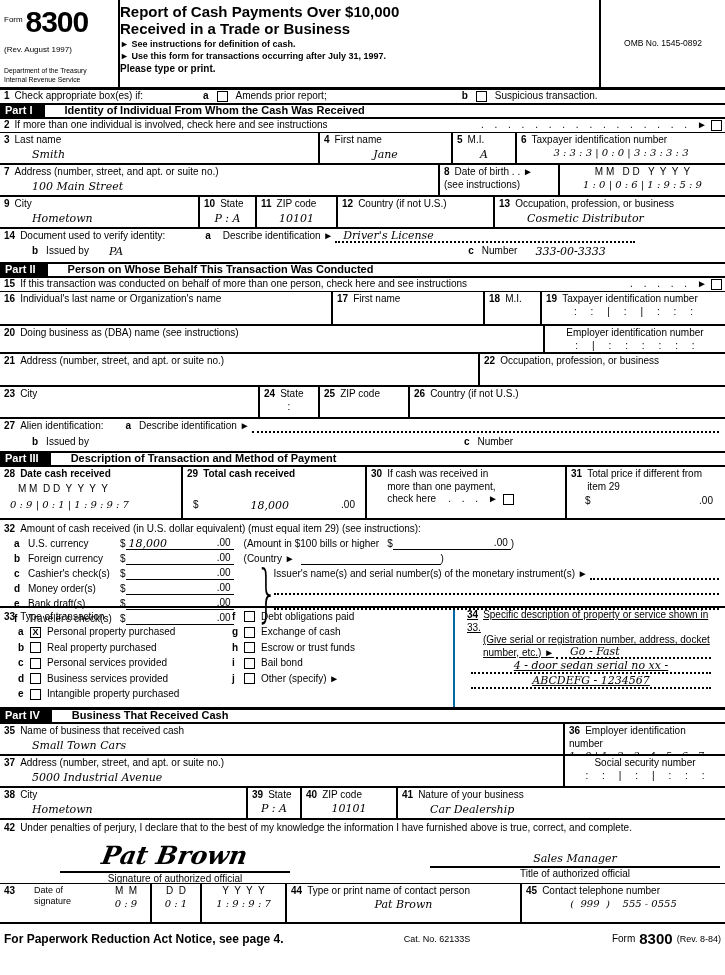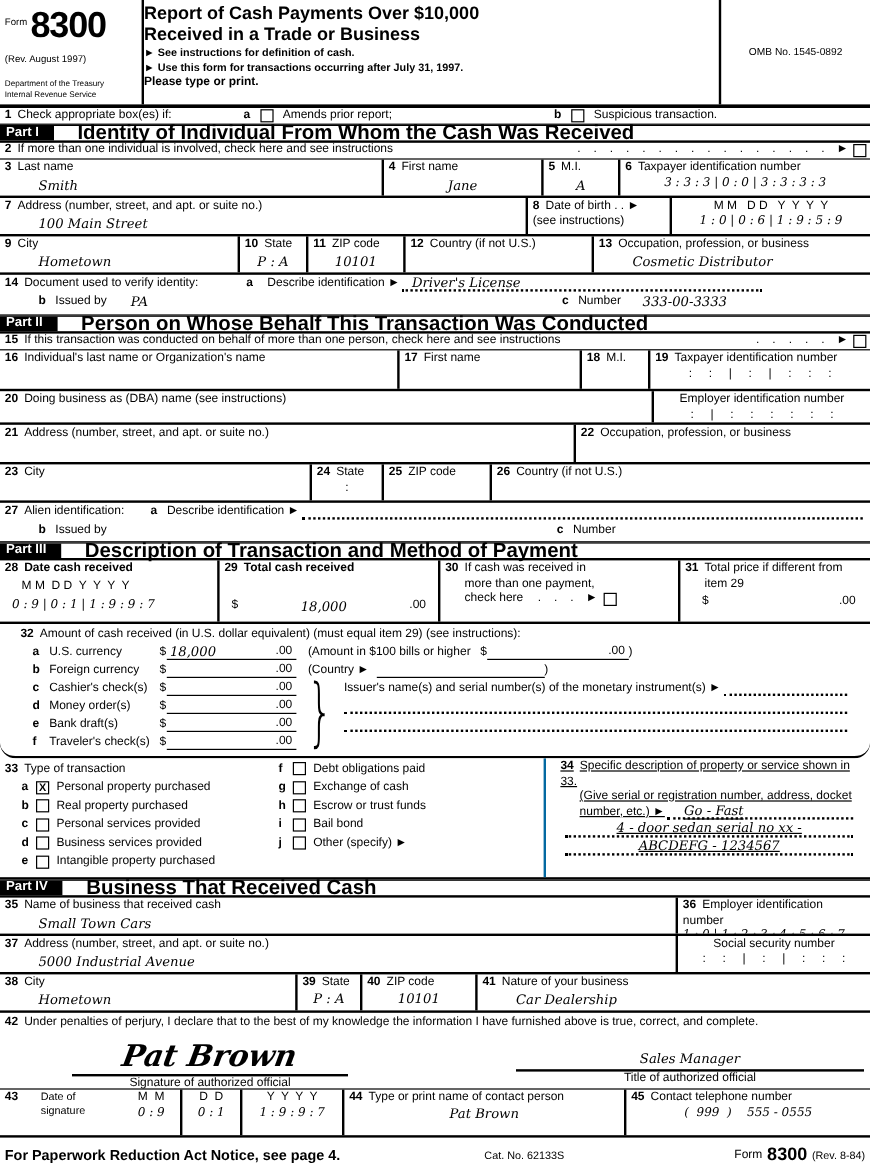--- a/index.html
+++ b/index.html
@@ -25,30 +25,30 @@
   .formword{font-size:8px;vertical-align:10px;}
   .formnum{font-size:30px;font-weight:bold;letter-spacing:-1px;font-family:"Liberation Sans",sans-serif;}
   .rev{font-size:8px;margin-top:4px;}
   .dept{font-size:6.8px;position:absolute;bottom:3px;left:4px;}
   .t1{font-size:15px;font-weight:bold;line-height:1.15;}
   .bl{font-weight:bold;font-size:9px;margin-top:1px;}
   
   .pb{display:flex;align-items:stretch;height:15px;border-bottom:2px solid #000;border-top:1px solid #000;}
   .pb-tag{background:#000;color:#fff;font-weight:bold;font-size:11px;
           padding:0 12px 0 5px;display:flex;align-items:center;}
-  .pb-title{font-weight:bold;font-size:17px;padding-left:20px;display:flex;align-items:center;}
+  .pb-title{font-weight:bold;font-size:11px;padding-left:20px;display:flex;align-items:center;}
   .thinline{display:flex;align-items:center;height:14px;padding:0 3px 0 4px;border-bottom:1.5px solid #000;}
   .grow{flex:1;}
   .dotlead{letter-spacing:4px;overflow:hidden;white-space:nowrap;margin:0 6px;flex:1;text-align:right;}
   .wline{border-bottom:2px dotted #000;flex:1;height:12px;margin:0 2px;}
   .cells{white-space:pre;font-size:10px;}
   .amt{display:inline-flex;justify-content:space-between;border-bottom:1.5px solid #000;
        width:108px;padding:0 3px;vertical-align:bottom;height:13px;}
   
-  .r32{position:relative;border-bottom:2px solid #000;padding:1px 17px;height:112px;border-radius:13px;}
+  .r32{position:relative;border-bottom:2px solid #000;padding:1px 4px;height:88px;}
   .r32 .ln{display:flex;align-items:flex-end;height:15px;}
   .lab32{width:92px;}
   .brace{position:absolute;left:247px;top:43px;font-size:62px;font-weight:100;
          transform:scaleX(0.55);line-height:60px;font-family:"DejaVu Sans",sans-serif;}
   
   .r3334{display:flex;border-bottom:2px solid #000;height:101px;}
   .c33{width:455px;border-right:2px solid #0369a1;padding:1px 4px;}
   .c34{flex:1;padding:1px 12px;text-decoration:underline;}
   .optrow{display:flex;height:15.5px;align-items:center;}
   .opt1{width:228px;display:flex;align-items:center;}

